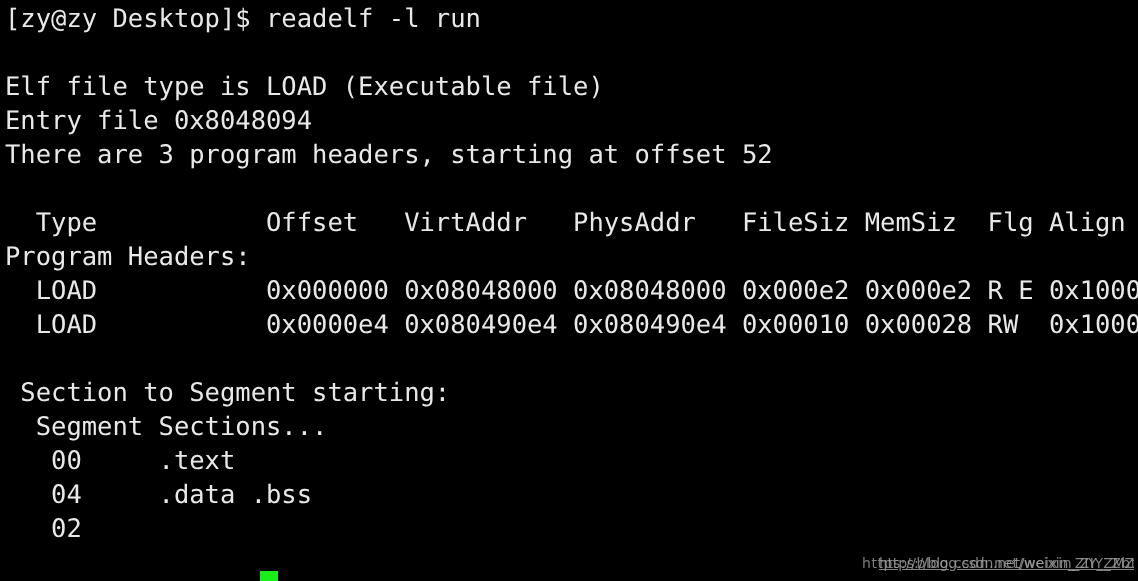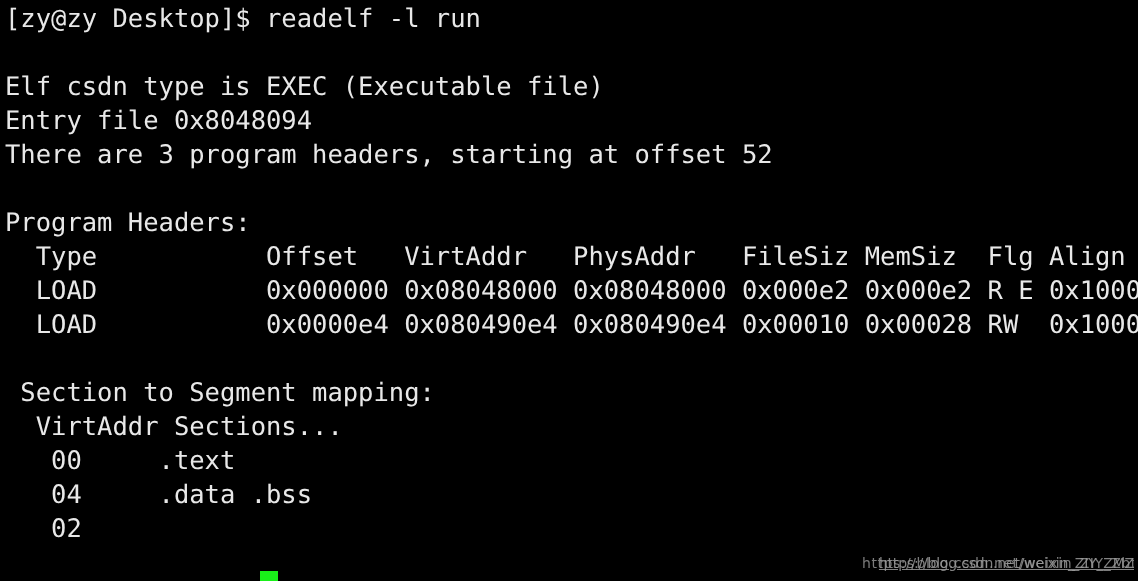--- a/index.html
+++ b/index.html
@@ -89,35 +89,35 @@
 </head>
 <body>
 
 <div id="terminal">
   <div class="screen">
 
     <div class="line">[zy@zy Desktop]$ readelf -l run</div>
 
     <div class="line blank"> </div>
 
-    <div class="line">Elf csdn type is EXEC (Executable file)</div>
+    <div class="line">Elf file type is LOAD (Executable file)</div>
     <div class="line">Entry file 0x8048094</div>
     <div class="line">There are 3 program headers, starting at offset 52</div>
 
     <div class="line blank"> </div>
 
+    <div class="line">  Type           Offset   VirtAddr   PhysAddr   FileSiz MemSiz  Flg Align</div>
     <div class="line">Program Headers:</div>
-    <div class="line">  Type           Offset   VirtAddr   PhysAddr   FileSiz MemSiz  Flg Align</div>
     <div class="line">  LOAD           0x000000 0x08048000 0x08048000 0x000e2 0x000e2 R E 0x1000</div>
     <div class="line">  LOAD           0x0000e4 0x080490e4 0x080490e4 0x00010 0x00028 RW  0x1000</div>
 
     <div class="line blank"> </div>
 
-    <div class="line"> Section to Segment mapping:</div>
-    <div class="line">  VirtAddr Sections...</div>
+    <div class="line"> Section to Segment starting:</div>
+    <div class="line">  Segment Sections...</div>
     <div class="line">   00     .text</div>
     <div class="line">   04     .data .bss</div>
     <div class="line">   02     </div>
 
   </div>
 
   <div class="cursor"></div>
 
   <div class="watermark">
     <span class="wm-a">https://blog.csdn.net/weixin_ZIY_ZMZ</span>

